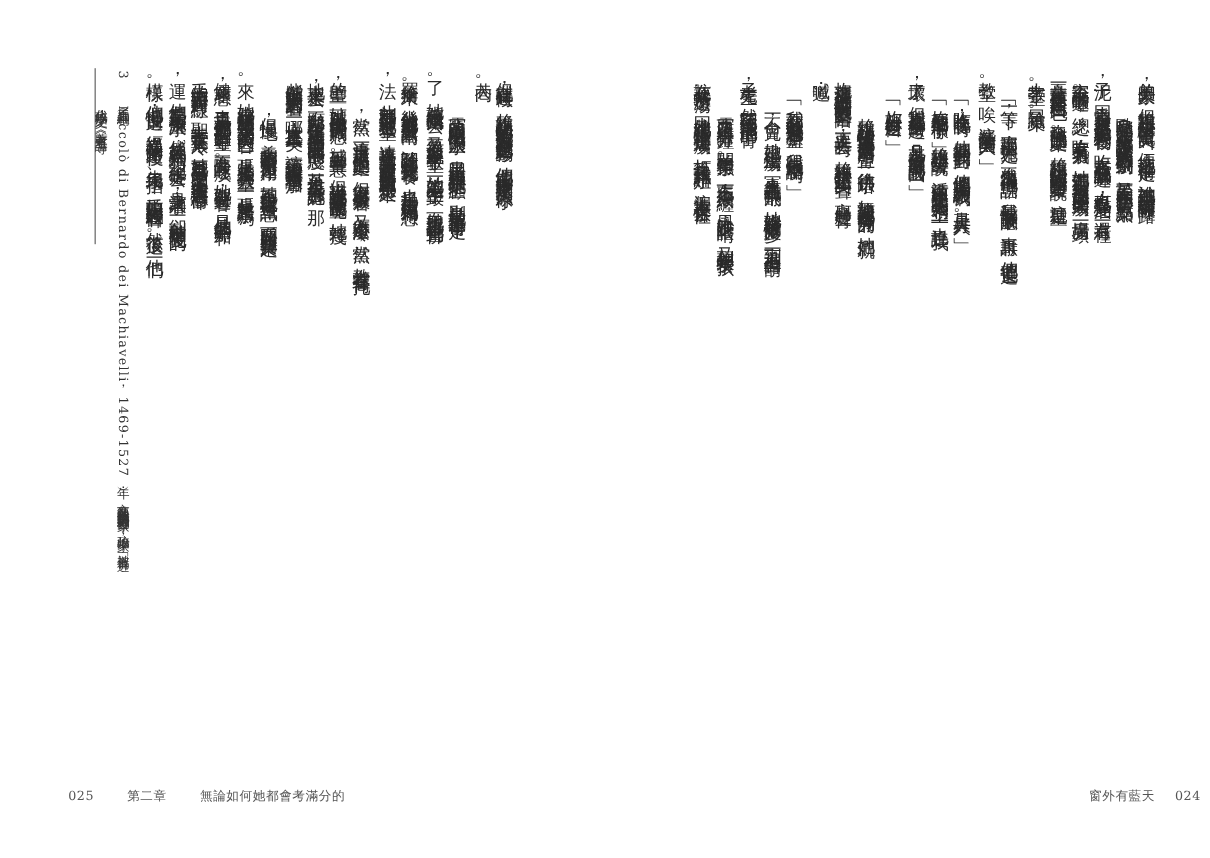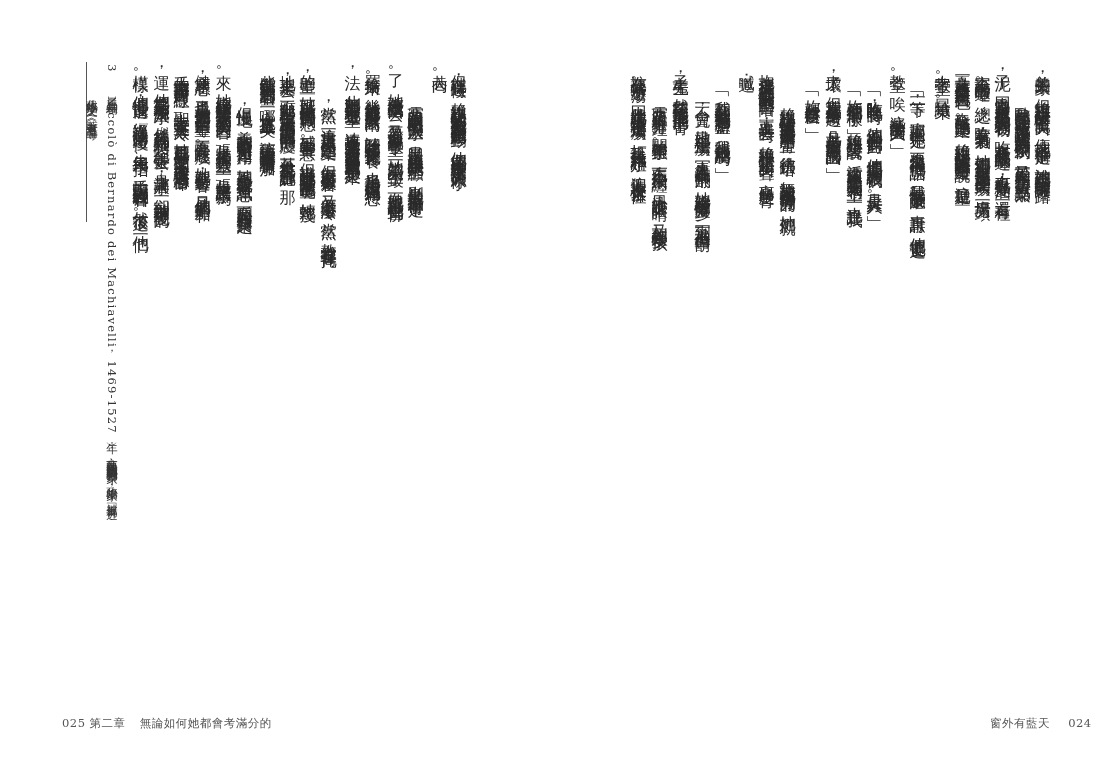--- a/index.html
+++ b/index.html
@@ -41,22 +41,22 @@
     background: #555;
   }
   .footer {
     position: absolute;
     top: 716px;
     font-size: 11.5px;
     color: #555;
     white-space: nowrap;
     letter-spacing: 0.5px;
   }
-  .footer .num { margin-right: 0; }
-  .footer .chap { margin-right: 10px; }
+  .footer .num { margin-right: 26px; }
+  .footer .chap { margin-right: 26px; }
   .footer-right .num { margin-left: 14px; margin-right: 0; }
 </style>
 </head>
 <body>
 
 <div class="spread">
 
   <div class="page page-left">
     <div class="col" style="left:448px">但就在這時候，賴維許小姐和她的地方色彩顏料盒也開始移動，他們在比手畫腳之際消失於一條小</div>
     <div class="col" style="left:429px">巷內。</div>

